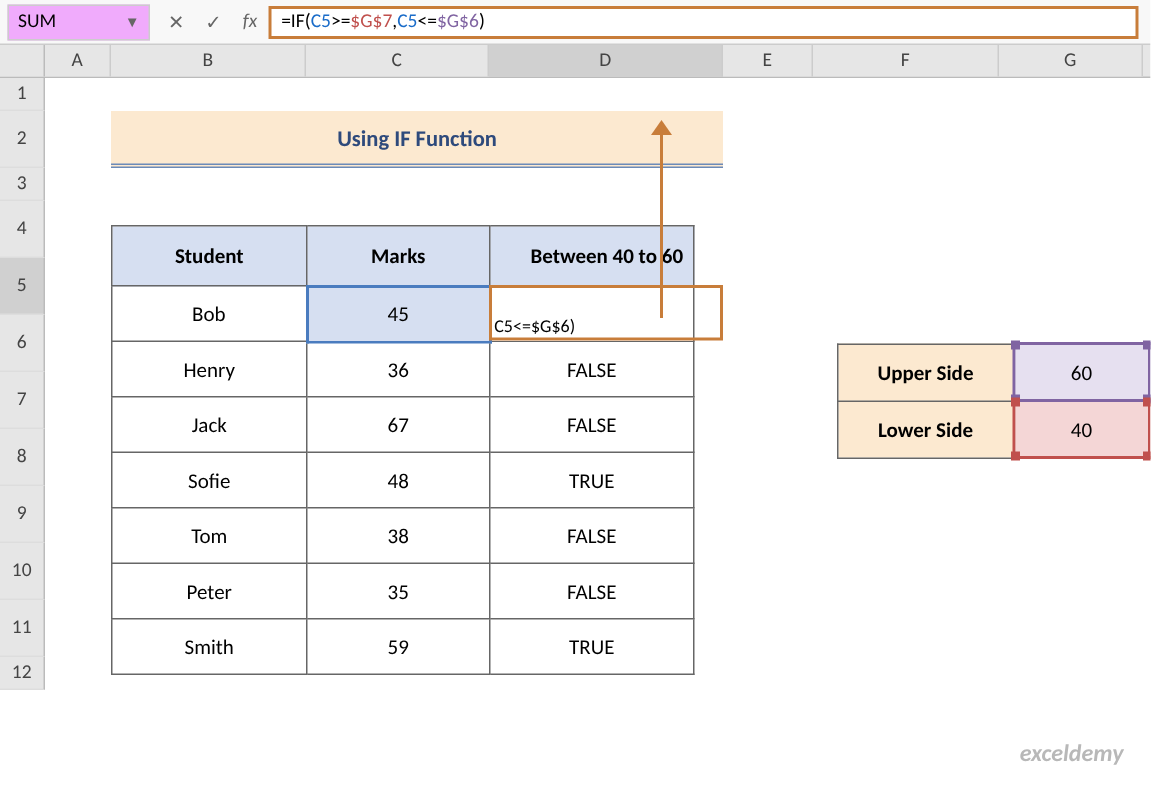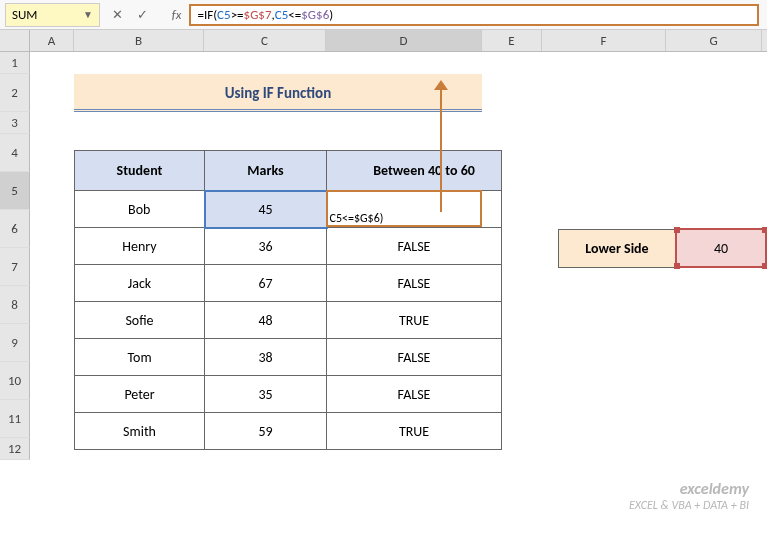--- a/index.html
+++ b/index.html
@@ -1,23 +1,23 @@
 <!DOCTYPE html>
 <html><head>
 <meta charset="utf-8">
 <style>
 * { box-sizing: border-box; margin: 0; padding: 0; }
 body { font-family: Calibri, Arial, sans-serif; font-size: 14px; background: #fff; width: 767px; height: 540px; overflow: hidden; position: relative; }
 
 .formula-bar { display: flex; align-items: center; height: 30px; border-bottom: 1px solid #ccc; background: #f8f8f8; }
-.name-box { width: 95px; height: 24px; border: 1px solid #ccc; background: #fef9c3; margin-left: 5px; display: flex; align-items: center; padding: 0 6px; font-size: 13px; }
+.name-box { width: 95px; height: 24px; border: 1px solid #ccc; background: #f0abfc; margin-left: 5px; display: flex; align-items: center; padding: 0 6px; font-size: 13px; }
 .name-box .dd { margin-left: auto; color: #666; font-size: 10px; }
 .fb-btns { display: flex; gap: 14px; margin-left: 12px; color: #666; align-items: center; }
 .fb-btns span { cursor: pointer; font-size: 13px; }
-.fx { font-style: italic; color: #666; margin-left: 10px; }
+.fx { font-style: italic; color: #666; margin-left: 0; }
 .formula-input { flex: 1; height: 22px; border: 2px solid #c87d3a; margin: 0 8px; padding: 0 6px; display: flex; align-items: center; font-size: 13px; background: #fff; text-align: right; }
 .formula-input .eq { color: #000; }
 .formula-input .ref1 { color: #1a6cc9; }
 .formula-input .ref2 { color: #c0504d; }
 .formula-input .ref3 { color: #1a6cc9; }
 .formula-input .ref4 { color: #8064a2; }
 
 .col-headers { display: flex; height: 22px; background: #e6e6e6; border-bottom: 1px solid #bbb; }
 .row-hdr-spacer { width: 30px; border-right: 1px solid #bbb; background: #e6e6e6; }
 .col-hdr { border-right: 1px solid #ccc; text-align: center; line-height: 22px; color: #444; font-size: 13px; background: #e6e6e6; }
@@ -29,21 +29,21 @@
 .row.short { height: 22px; }
 .row-hdr { width: 30px; background: #e6e6e6; border-right: 1px solid #bbb; border-bottom: 1px solid #ddd; text-align: center; line-height: 38px; color: #444; font-size: 13px; }
 .row.short .row-hdr { line-height: 22px; }
 .row-hdr.sel { background: #d0d0d0; }
 
 .title-cell { position: absolute; left: 74px; top: 22px; width: 408px; height: 38px; background: #fce9d0; color: #2e4a7c; font-weight: bold; font-size: 15px; text-align: center; line-height: 38px; border-bottom: 3px double #6b8ab8; }
 
 .data-table { position: absolute; left: 74px; top: 98px; border-collapse: collapse; }
 .data-table th, .data-table td { border: 1px solid #666; text-align: center; height: 37px; font-size: 14px; }
 .data-table th { background: #d6dff1; font-weight: bold; height: 40px; }
-.data-table .cB2 { width: 130px; } .data-table .cC2 { width: 122px; } .data-table .cD2 { width: 175px; padding-left: 20px; }
+.data-table .cB2 { width: 130px; } .data-table .cC2 { width: 122px; } .data-table .cD2 { width: 136px; padding-left: 20px; }
 .cell-c5 { background: #d6dff1; border: 2px solid #4a7cbf !important; position: relative; }
 .cell-d5 { position: relative; padding: 2px 4px; font-size: 12px; background: #fff; }
 .cell-d5 .overlay { position: absolute; left: 2px; right: 2px; bottom: 2px; font-size: 12px; text-align: left; }
 
 .side-table { position: absolute; left: 558px; top: 176px; border-collapse: collapse; }
 .side-table td { border: 1px solid #666; height: 38px; text-align: center; font-size: 14px; }
 .side-table .lbl { width: 124px; background: #fce9d0; font-weight: bold; }
 .side-table .val { width: 96px; }
 .val-upper { background: #e6e0f0; border: 2px solid #8064a2 !important; position: relative; }
 .val-lower { background: #f4d6d6; border: 2px solid #c0504d !important; position: relative; }
@@ -180,27 +180,30 @@
           <td>59</td>
           <td>TRUE</td>
         </tr>
   </tbody>
     </table>
 
   <div class="d5-border" style="left:326px; top:138px; width:156px; height:37px;"></div>
 
   <table class="side-table">
     <tbody>
+        <tr>
+      <td class="lbl">Upper Side</td>
+      <td class="val val-upper"><span>60</span><div class="sq tl"></div><div class="sq tr"></div><div class="sq bl"></div><div class="sq br"></div></td>
+    </tr>
     <tr>
       <td class="lbl">Lower Side</td>
       <td class="val val-lower"><span>40</span><div class="sq tl"></div><div class="sq tr"></div><div class="sq bl"></div><div class="sq br"></div></td>
     </tr>
   </tbody>
     </table>
 
   <div class="arrow-line"></div>
   <div class="arrow-head"></div>
 </div>
 
 <div class="watermark">
   <div class="main">exceldemy</div>
-  <div>EXCEL &amp; VBA + DATA + BI</div>
 </div>
 
 </body></html>

